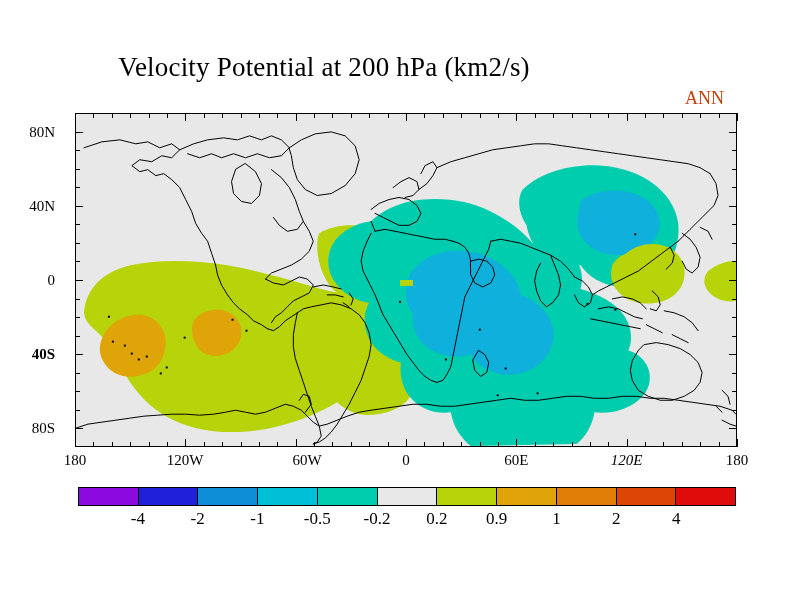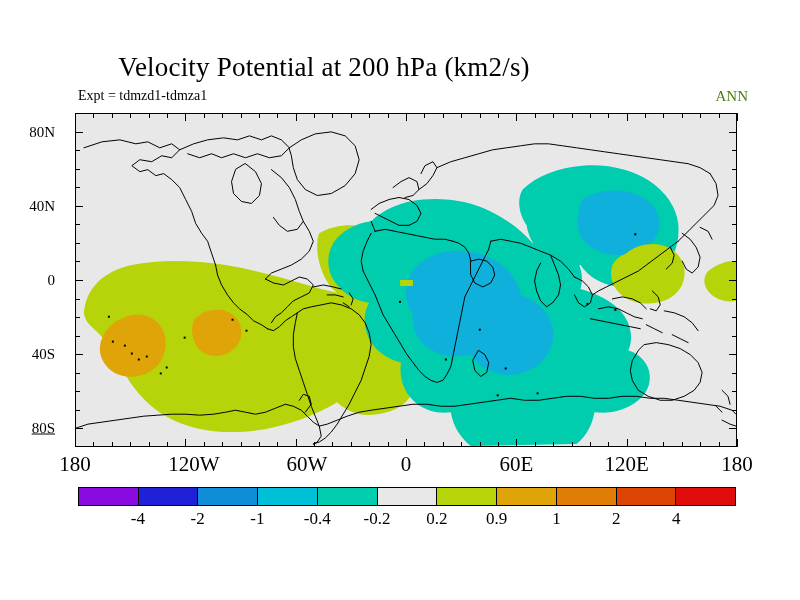--- a/index.html
+++ b/index.html
@@ -16,40 +16,40 @@
     top: 52px; font-size: 27px; color: #000; letter-spacing: .2px;
   }
   .subttl {
     position: absolute; left: 0; width: 800px; text-align: center;
     top: 86px; font-size: 15px; color: #000;
   }
   .expt {
     position: absolute; left: 78px; top: 88px; font-size: 14px; color: #000;
   }
   .season {
-    position: absolute; right: 52px; top: 88px; font-size: 15px; color: #4d7c0f;
+    position: absolute; right: 76px; top: 88px; font-size: 18px; color: #c2410c;
   }
 
   
   #panel {
     position: absolute; left: 75px; top: 113px;
     width: 662px; height: 334px;
     background: #e8e8e8;
     border: 1.5px solid #000;
     box-sizing: border-box;
     overflow: hidden;
   }
   #panel svg { display: block; width: 100%; height: 100%; }
 
   
   .tickh { position: absolute; width: 1px; background: #000; }
   .tickv { position: absolute; height: 1px; background: #000; }
 
   .xlab {
-    position: absolute; font-size: 21px; color: #000;
+    position: absolute; font-size: 15px; color: #000;
     transform: translateX(-50%); top: 452px; white-space: nowrap;
   }
   .ylab {
     position: absolute; font-size: 15px; color: #000;
     transform: translateY(-50%); white-space: nowrap;
     text-align: right; right: 745px;
   }
 
   
   #cbar {
@@ -64,21 +64,20 @@
     position: absolute; font-size: 17px; color: #000;
     transform: translateX(-50%); top: 509px; white-space: nowrap;
   }
 </style>
 </head>
 <body>
 
 <div id="root">
 
   <div class="ttl">Velocity Potential at 200 hPa (km2/s)</div>
-  <div class="expt">Expt = tdmzd1-tdmza1</div>
   <div class="season">ANN</div>
 
   <div id="panel">
     <svg viewBox="0 0 662 334" preserveAspectRatio="none">
       <defs>
         <clipPath id="clipbox">
             <rect x="0" y="0" width="662" height="334"></rect>
           </clipPath>
       </defs>
 
@@ -395,51 +394,51 @@
       <div class="tickv" style="left: 729px; top: 206px; width: 8px;"></div>
       <div class="tickv" style="left: 75px; top: 187px; width: 5px;"></div>
       <div class="tickv" style="left: 732px; top: 187px; width: 5px;"></div>
       <div class="tickv" style="left: 75px; top: 169px; width: 5px;"></div>
       <div class="tickv" style="left: 732px; top: 169px; width: 5px;"></div>
       <div class="tickv" style="left: 75px; top: 150px; width: 5px;"></div>
       <div class="tickv" style="left: 732px; top: 150px; width: 5px;"></div>
       <div class="tickv" style="left: 75px; top: 132px; width: 8px;"></div>
       <div class="tickv" style="left: 729px; top: 132px; width: 8px;"></div>
       <div class="xlab" style="left: 75px;">180</div>
-      <div class="xlab" style="left: 194px; font-family: Liberation Serif, serif;">120W</div>
+      <div class="xlab" style="left: 185px; font-family: Liberation Serif, serif;">120W</div>
       <div class="xlab" style="left: 307px;">60W</div>
       <div class="xlab" style="left: 406px;">0</div>
       <div class="xlab" style="left: 516.333px;">60E</div>
-      <div class="xlab" style="left: 626.667px;">120E</div>
+      <div class="xlab" style="left: 626.667px; font-style: italic;">120E</div>
       <div class="xlab" style="left: 737px;">180</div>
       <div class="ylab" style="top: 131.556px;">80N</div>
       <div class="ylab" style="top: 205.778px;">40N</div>
       <div class="ylab" style="top: 280px;">0</div>
-      <div class="ylab" style="top: 354.222px;">40S</div>
-      <div class="ylab" style="top: 428.444px; text-decoration: underline;">80S</div>
+      <div class="ylab" style="top: 354.222px; font-weight: bold;">40S</div>
+      <div class="ylab" style="top: 428.444px;">80S</div>
     </div>
 
   <div id="cbar">
       <div class="seg" title="&lt; -4" style="background: rgb(138, 10, 224);"></div>
       <div class="seg" title="-4 to -2" style="background: rgb(32, 32, 216);"></div>
       <div class="seg" title="-2 to -1" style="background: rgb(15, 142, 216);"></div>
       <div class="seg" title="-1 to -0.5" style="background: rgb(0, 192, 216);"></div>
       <div class="seg" title="-0.5 to -0.2" style="background: rgb(0, 204, 174);"></div>
       <div class="seg" title="-0.2 to 0.2" style="background: rgb(232, 232, 232);"></div>
       <div class="seg" title="0.2 to 0.5" style="background: rgb(183, 211, 9);"></div>
       <div class="seg" title="0.5 to 1" style="background: rgb(223, 164, 8);"></div>
       <div class="seg" title="1 to 2" style="background: rgb(224, 125, 6);"></div>
       <div class="seg" title="2 to 4" style="background: rgb(221, 69, 4);"></div>
       <div class="seg" title="&gt; 4" style="background: rgb(224, 11, 11);"></div>
     </div>
   <div id="cbarlabels">
       <div class="cblab" style="left: 137.818px;">-4</div>
       <div class="cblab" style="left: 197.636px;">-2</div>
       <div class="cblab" style="left: 257.455px;">-1</div>
-      <div class="cblab" style="left: 317.273px;">-0.4</div>
+      <div class="cblab" style="left: 317.273px;">-0.5</div>
       <div class="cblab" style="left: 377.091px;">-0.2</div>
       <div class="cblab" style="left: 436.909px;">0.2</div>
       <div class="cblab" style="left: 496.727px;">0.9</div>
       <div class="cblab" style="left: 556.545px;">1</div>
       <div class="cblab" style="left: 616.364px;">2</div>
       <div class="cblab" style="left: 676.182px;">4</div>
     </div>
 
 </div>
 

